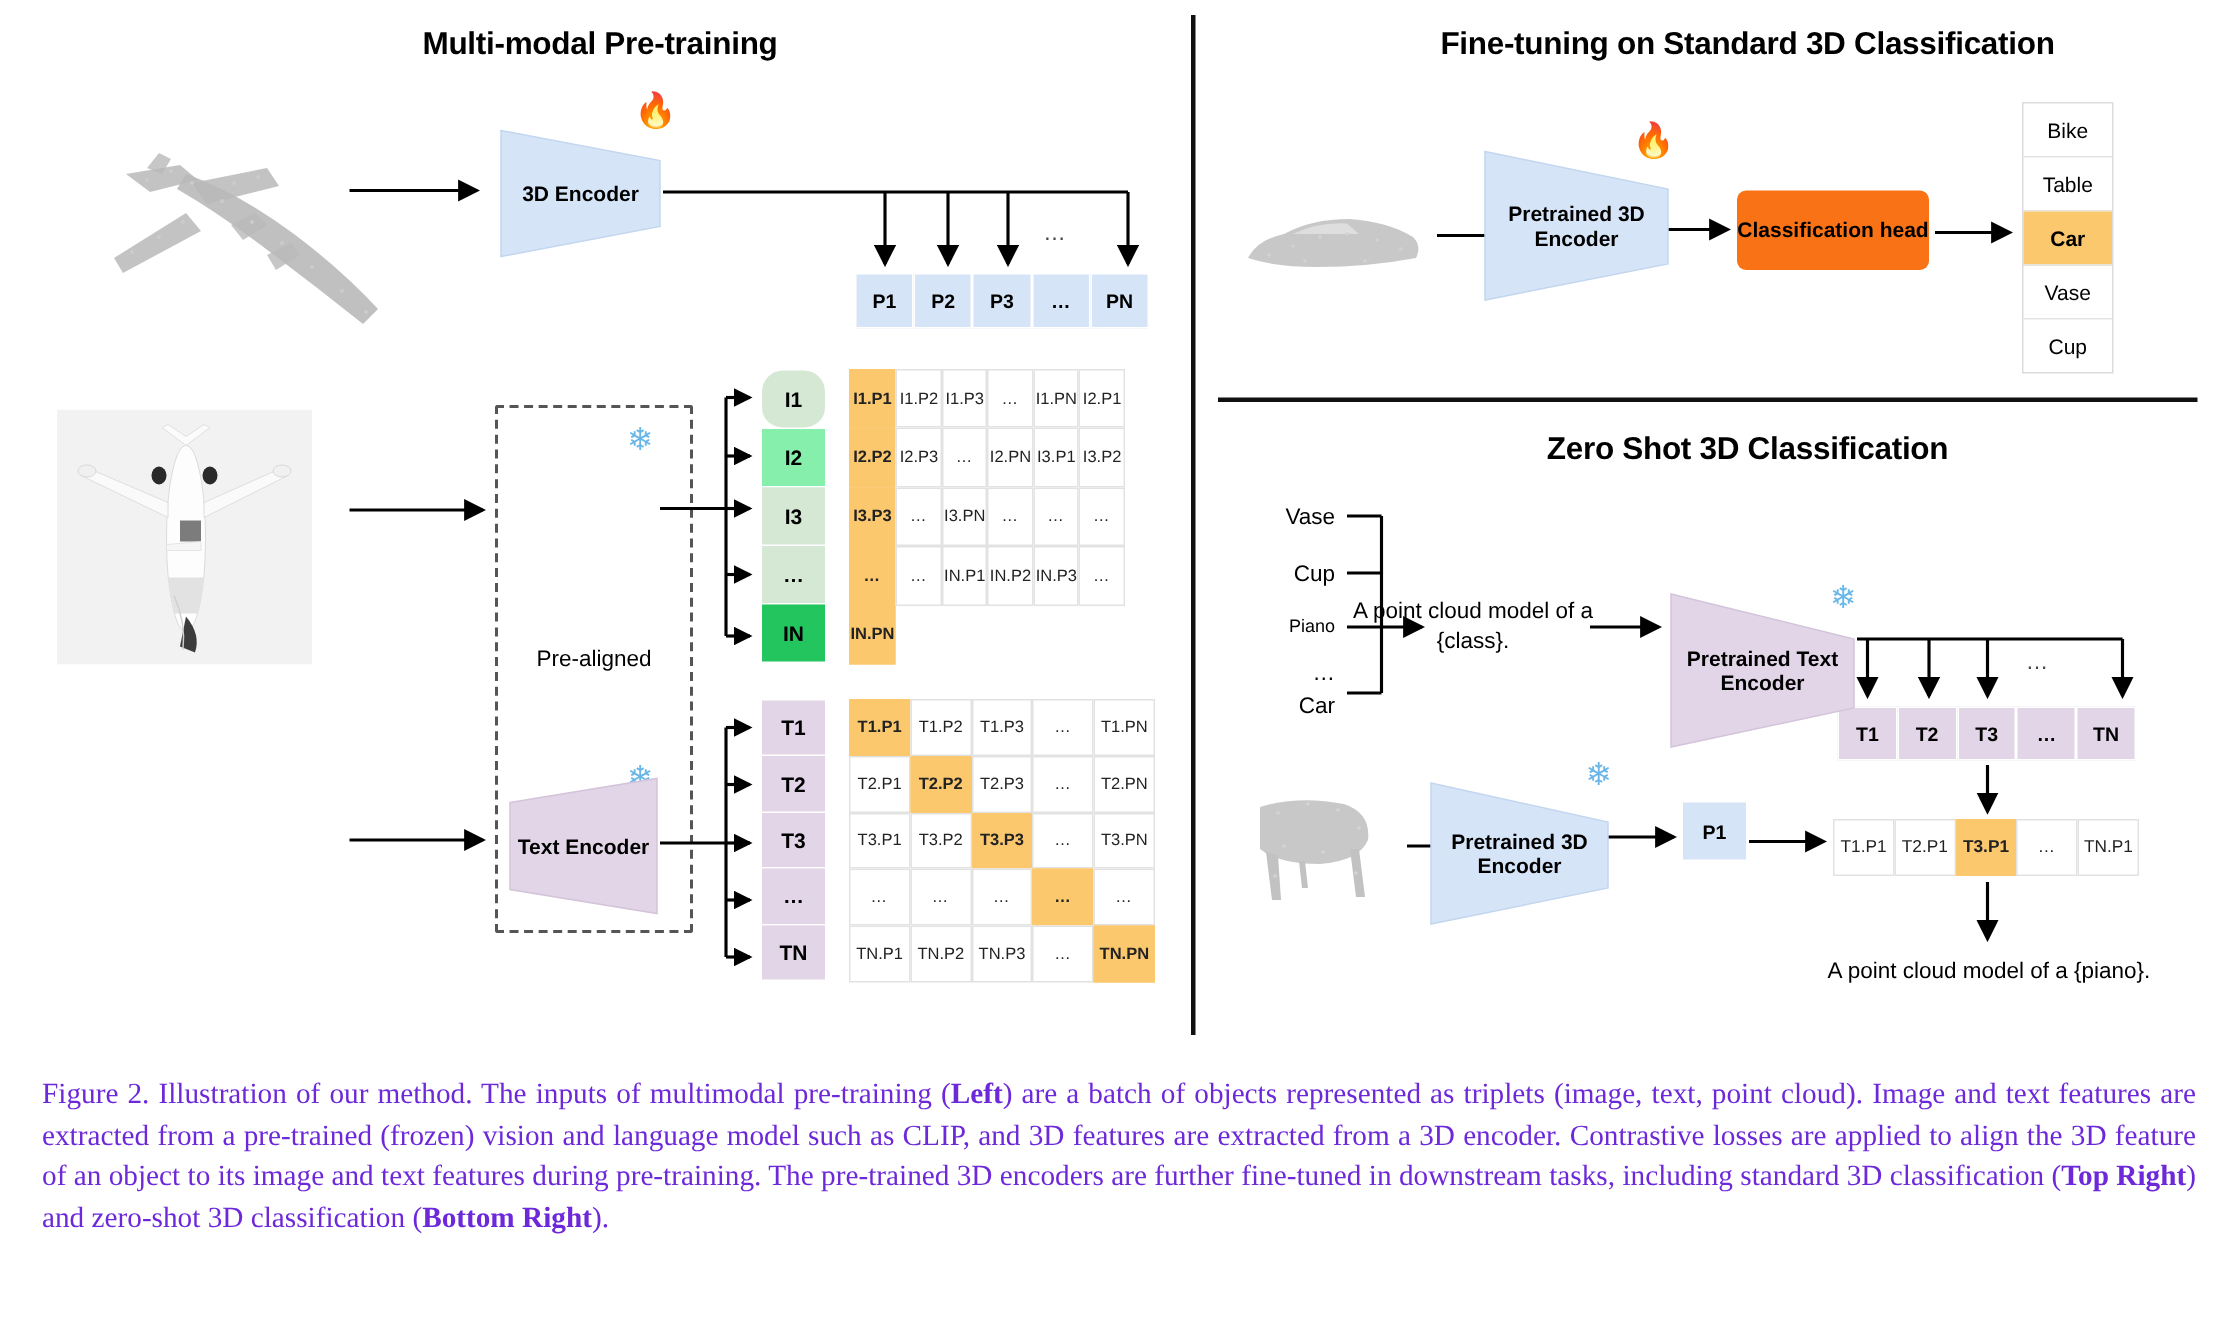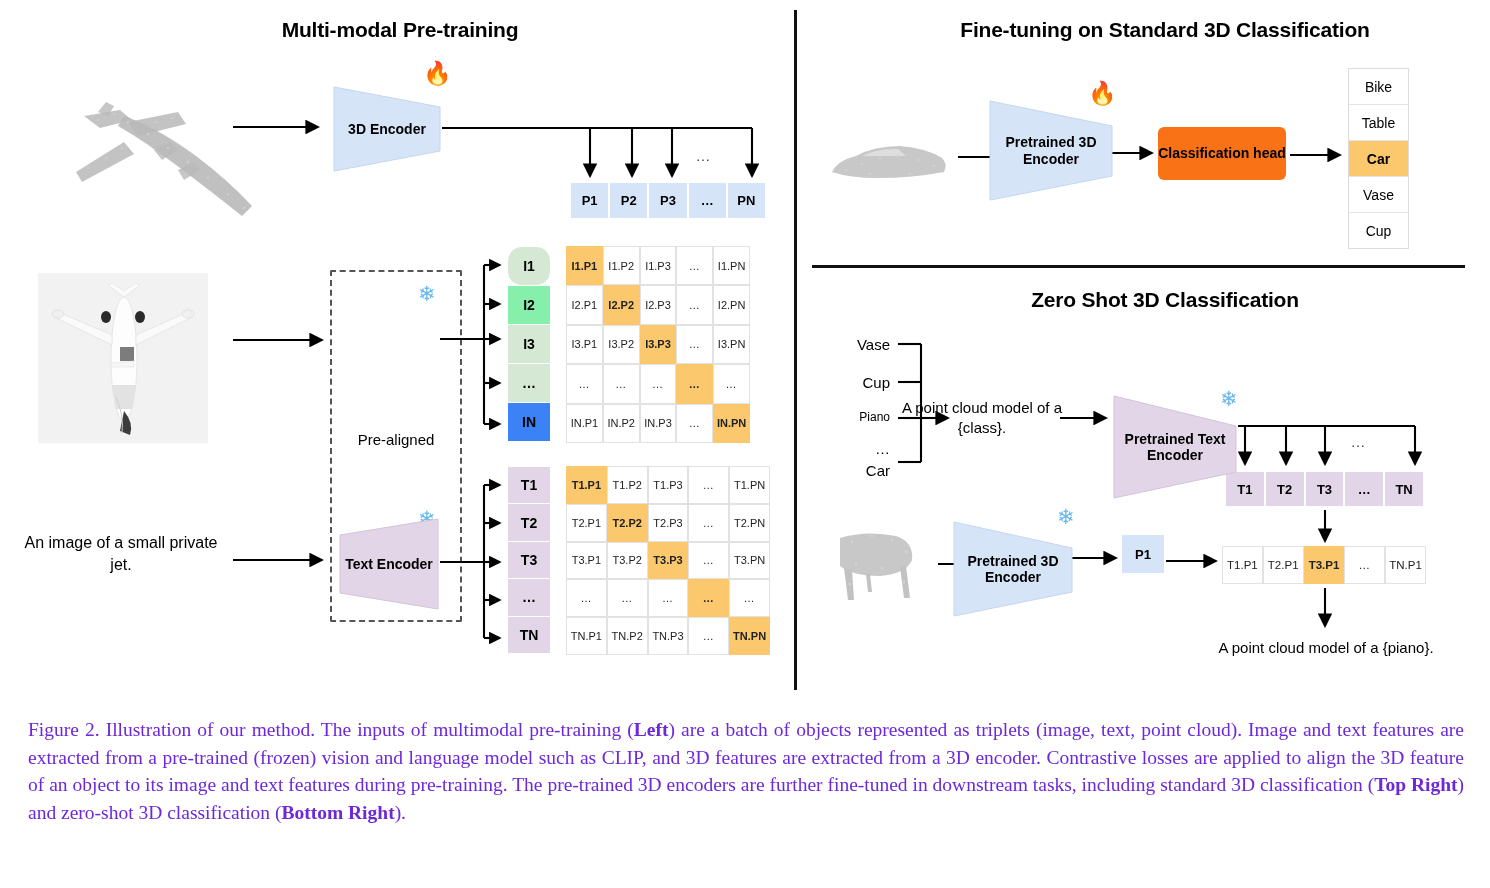--- a/index.html
+++ b/index.html
@@ -98,21 +98,20 @@
       <ellipse cx="68" cy="44" rx="5" ry="6" fill="#2a2a2a"></ellipse>
       <ellipse cx="102" cy="44" rx="5" ry="6" fill="#2a2a2a"></ellipse>
       <rect x="82" y="74" width="14" height="14" fill="#7c7c7c"></rect>
       <path d="M73 90 L96 88 L96 94 L73 94 Z" fill="#f6f6f6" stroke="#ddd" stroke-width="0.5"></path>
       <path d="M74 112 L98 112 L94 136 L78 136 Z" fill="#e2e2e2"></path>
       <path d="M86 138 Q96 150 92 162 L82 158 Z" fill="#3c3c3c"></path>
       <path d="M78 124 Q86 142 84 160" stroke="#cfcfcf" stroke-width="1" fill="none"></path>
     </g>
   </svg>
 
-  <div class="plain" style="left:22px;top:532px;width:198px;font-size:16px;">An image of a small private jet.</div>
 
   <div class="dashbox" style="left:330px;top:270px;width:132px;height:352px;"></div>
   <div class="plain" style="left:328px;top:430px;width:136px;font-size:15px;">Pre-aligned</div>
 
   <div class="trap" style="left:332px;top:83px;width:110px;height:92px;font-size:14px;">
     <svg viewBox="0 0 110 92" preserveAspectRatio="none">
       <polygon points="2,4 108,24 108,68 2,88" fill="#d6e4f7" stroke="#c3d6ef" stroke-width="1"></polygon>
     </svg>
     <span class="lbl">3D Encoder</span>
   </div>
@@ -136,32 +135,32 @@
       <div class="stripcell" style="background: rgb(214, 228, 247);">P3</div>
       <div class="stripcell" style="background: rgb(214, 228, 247);">…</div>
       <div class="stripcell" style="background: rgb(214, 228, 247);">PN</div>
     </div>
 
   <div class="vstrip" style="left:508px;top:247px;width:42px;height:195px;">
       <div class="sc" style="background: rgb(213, 232, 212); border-radius: 14px;">I1</div>
       <div class="sc" style="background: #86efac;">I2</div>
       <div class="sc" style="background: rgb(213, 232, 212);">I3</div>
       <div class="sc" style="background: rgb(213, 232, 212);">…</div>
-      <div class="sc" style="background: #3b82f6;">IN</div>
+      <div class="sc" style="background: #22c55e;">IN</div>
     </div>
 
   <div class="vstrip" style="left:508px;top:467px;width:42px;height:187px;">
       <div class="sc" style="background: rgb(225, 213, 231);">T1</div>
       <div class="sc" style="background: rgb(225, 213, 231);">T2</div>
       <div class="sc" style="background: rgb(225, 213, 231);">T3</div>
       <div class="sc" style="background: rgb(225, 213, 231);">…</div>
       <div class="sc" style="background: rgb(225, 213, 231);">TN</div>
     </div>
 
-  <div class="gridwrap" style="left:566px;top:246px;width:184px;height:197px;grid-template-columns:repeat(5,1fr);grid-template-rows:repeat(5,1fr);">
+  <div class="gridwrap" style="left:566px;top:246px;width:184px;height:197px;grid-template-columns:repeat(6,1fr);grid-template-rows:repeat(5,1fr);">
       <div class="gcell hl">I1.P1</div>
       <div class="gcell">I1.P2</div>
       <div class="gcell">I1.P3</div>
       <div class="gcell dots">…</div>
       <div class="gcell">I1.PN</div>
       <div class="gcell">I2.P1</div>
       <div class="gcell hl">I2.P2</div>
       <div class="gcell">I2.P3</div>
       <div class="gcell dots">…</div>
       <div class="gcell">I2.PN</div>

